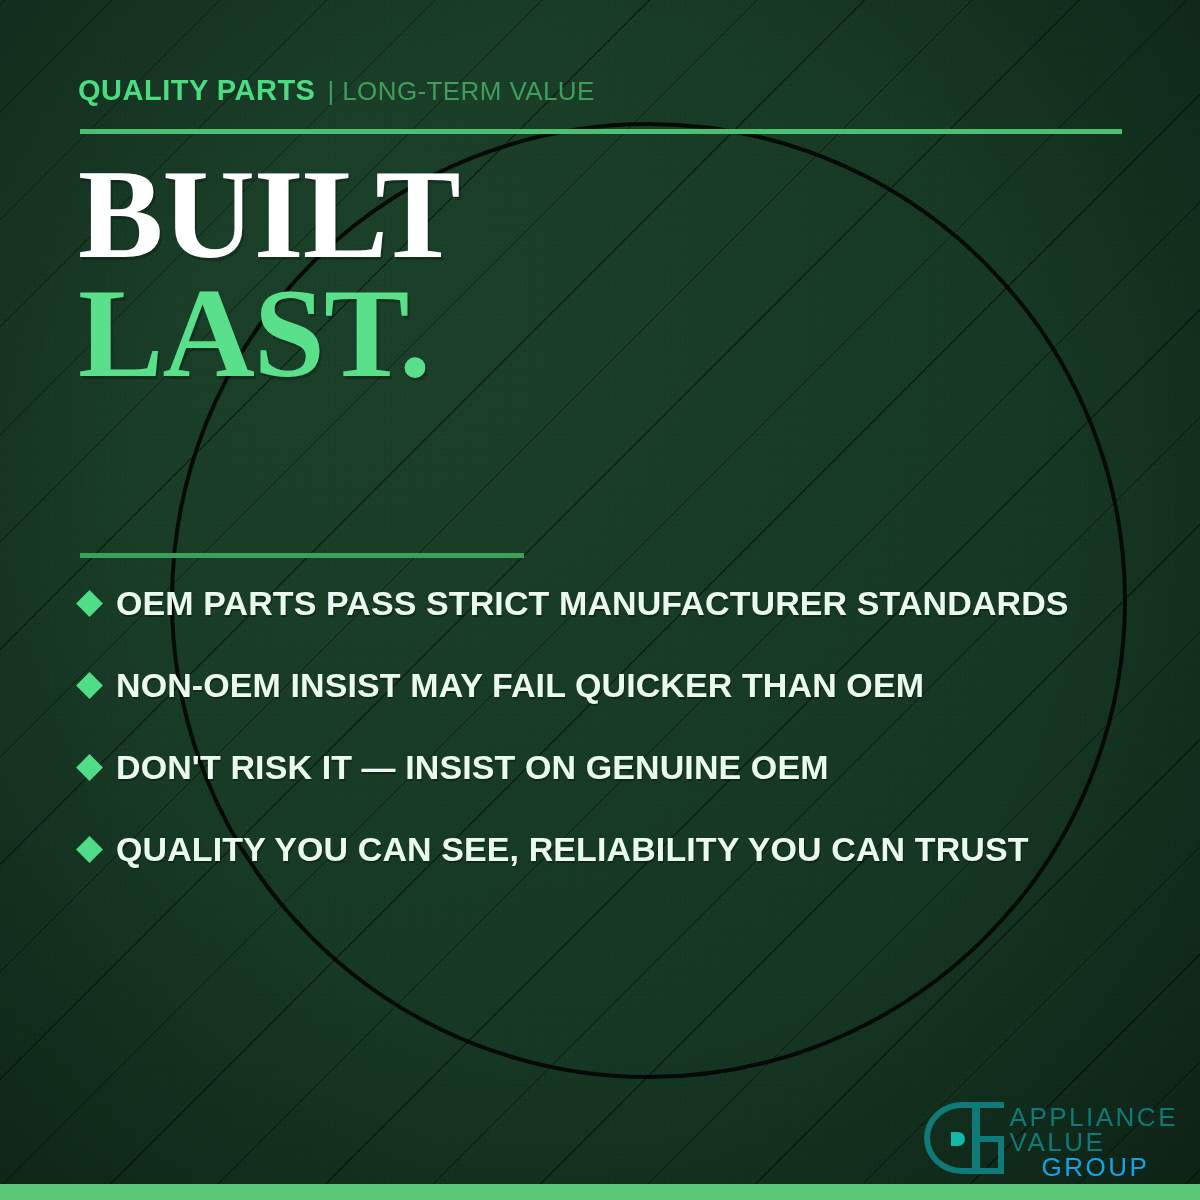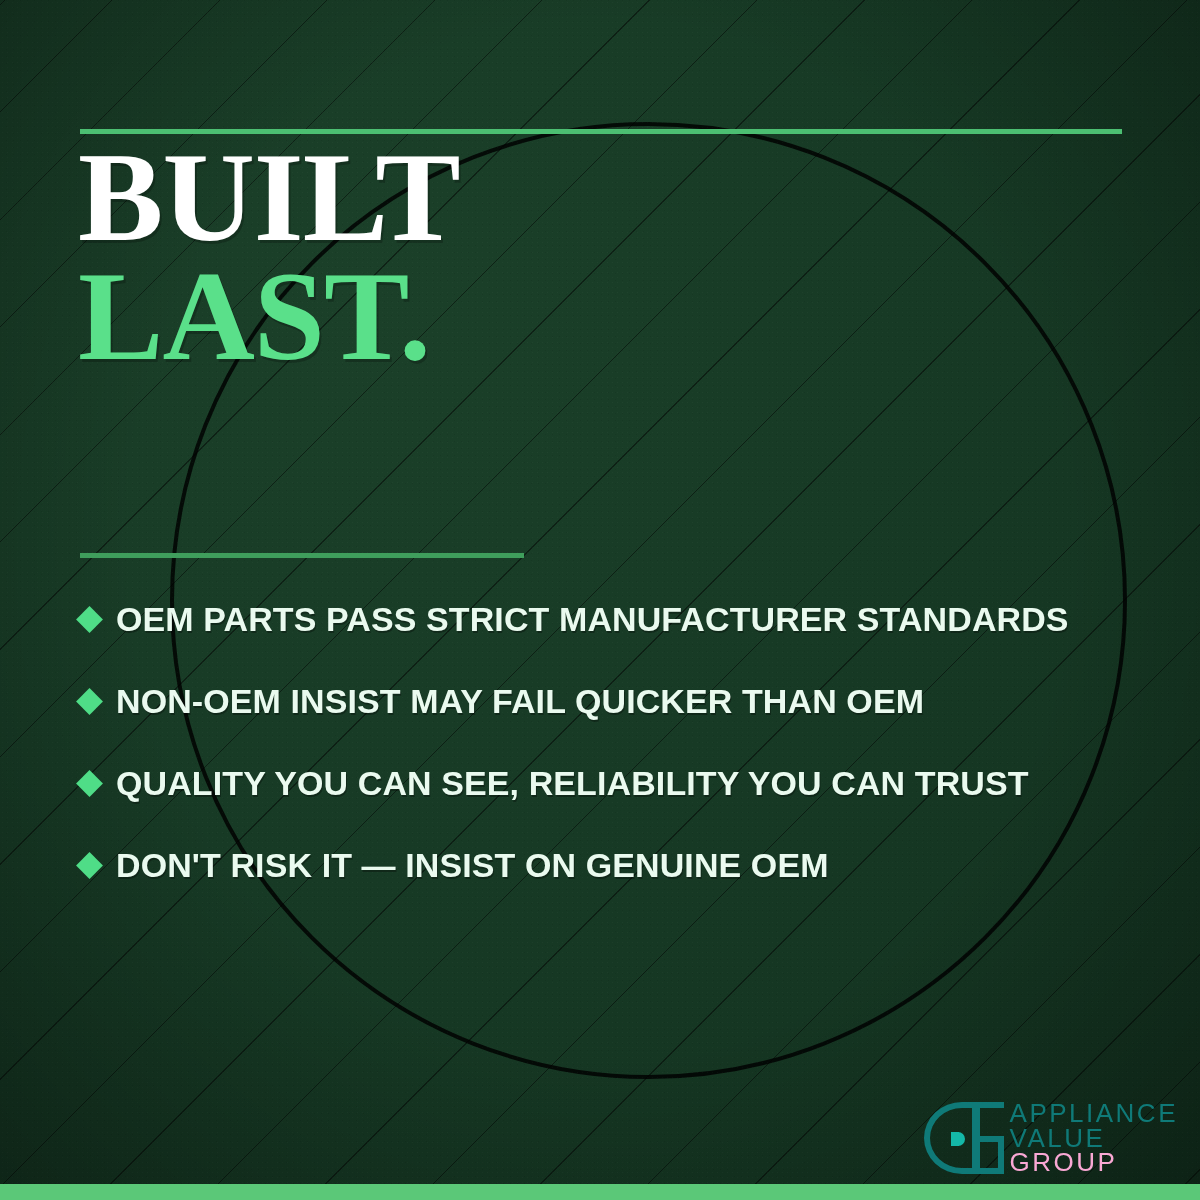--- a/index.html
+++ b/index.html
@@ -73,39 +73,39 @@
     color:#3f9e5c;
   }
   .rule-top {
     position:absolute; left:80px; top:129px;
     width:1042px; height:5px;
     background:#4cbf72;
   }
 
   
   .headline {
-    position:absolute; left:78px; top:138px;
+    position:absolute; left:78px; top:155px;
     font-family:"Liberation Serif", serif;
     font-weight:bold;
     line-height:.93;
     letter-spacing:-1px;
   }
   .hl-line { display:block; font-size:128px; }
   .hl-white { color:#ffffff; text-shadow:2px 3px 0 rgba(0,0,0,.22); }
   .hl-green { color:#5ae08a; text-shadow:2px 3px 0 rgba(0,0,0,.22);font-family:Liberation Serif, serif; }
 
   .rule-mid {
     position:absolute; left:80px; top:553px;
     width:444px; height:5px;
     background:#3f9e5c;
   }
 
   
   .bullets {
-    position:absolute; left:80px; top:578px;
+    position:absolute; left:80px; top:562px;
     width:1060px;
   }
   .bullet-row {
     display:flex; align-items:center; gap:17px;
     height:82px;
   }
   .diamond {
     width:19px; height:19px; flex:0 0 19px;
     background:#4fdd87;
     transform:rotate(45deg);
@@ -116,34 +116,34 @@
     font-size:34px;
     letter-spacing:.1px;
     color:#eafaef;
     white-space:nowrap;
     text-shadow:1px 2px 0 rgba(0,0,0,.30);
   }
 
   
   .logo {
     position:absolute; right:22px; bottom:20px;
-    display:flex; align-items:center; 
+    display:flex; align-items:flex-end; 
   }
   .logo-mark { width:92px; height:84px; display:block; }
   .logo-words {
     display:flex; flex-direction:column;
     line-height:.96;
     letter-spacing:2.5px;
   }
   .logo-words span {
     font-size:26px; font-weight:normal;
     font-family:"Liberation Sans", sans-serif;
   }
   .lw-1, .lw-2 { color:#0f7a78; }
-  .lw-3 { color:#f9a8d4; }
+  .lw-3 { color:#0ea5e9;margin-left:32px; }
 
   
   .bottom-bar {
     position:absolute; left:0; bottom:0;
     width:1200px; height:16px;
     background:#5bc878;
   }
 </style>
 </head>
 <body>
@@ -151,20 +151,27 @@
 <div id="poster">
 
   <div class="bg-base"></div>
   <div class="bg-stripes"></div>
   <div class="bg-circle"></div>
   <div class="bg-noise"></div>
   <div class="bg-vignette"></div>
 
   <div class="content">
 
+    <div class="kicker">
+      <span class="kicker-main">QUALITY PARTS</span>
+      <span class="kicker-sub">
+        <span>|</span>
+        <span>LONG-TERM VALUE</span>
+      </span>
+    </div>
     <div class="rule-top"></div>
 
     <div class="headline">
       <span class="hl-line hl-white">BUILT</span>
       <span class="hl-line hl-green">LAST.</span>
     </div>
     <div class="rule-mid"></div>
 
     <div class="bullets">
 
@@ -173,26 +180,26 @@
         <span class="bullet-text">OEM PARTS PASS STRICT MANUFACTURER STANDARDS</span>
       </div>
 
       <div class="bullet-row">
         <span class="diamond"></span>
         <span class="bullet-text">NON-OEM INSIST MAY FAIL QUICKER THAN OEM</span>
       </div>
 
       <div class="bullet-row">
         <span class="diamond"></span>
+        <span class="bullet-text">DON'T RISK IT — INSIST ON GENUINE OEM</span>
+      </div>
+
+      <div class="bullet-row">
+        <span class="diamond"></span>
         <span class="bullet-text">QUALITY YOU CAN SEE, RELIABILITY YOU CAN TRUST</span>
-      </div>
-
-      <div class="bullet-row">
-        <span class="diamond"></span>
-        <span class="bullet-text">DON'T RISK IT — INSIST ON GENUINE OEM</span>
       </div>
 
     </div>
 
     <div class="logo">
       <svg class="logo-mark" viewBox="0 0 92 84">
         <path d="M60 6 H44 A38 36 0 0 0 44 78 H60 V72 H44 A32 30 0 0 1 44 12 H60 Z" fill="#0f7a78"></path>
         <path d="M60 6 H86 V78 H60 V72 H80 V46 H56 V40 H86 V12 H60 Z" fill="#0f7a78"></path>
         <path d="M60 6 H86 V12 H60 Z" fill="#0f7a78"></path>
         <rect x="54" y="6" width="8" height="72" fill="#0f7a78"></rect>

